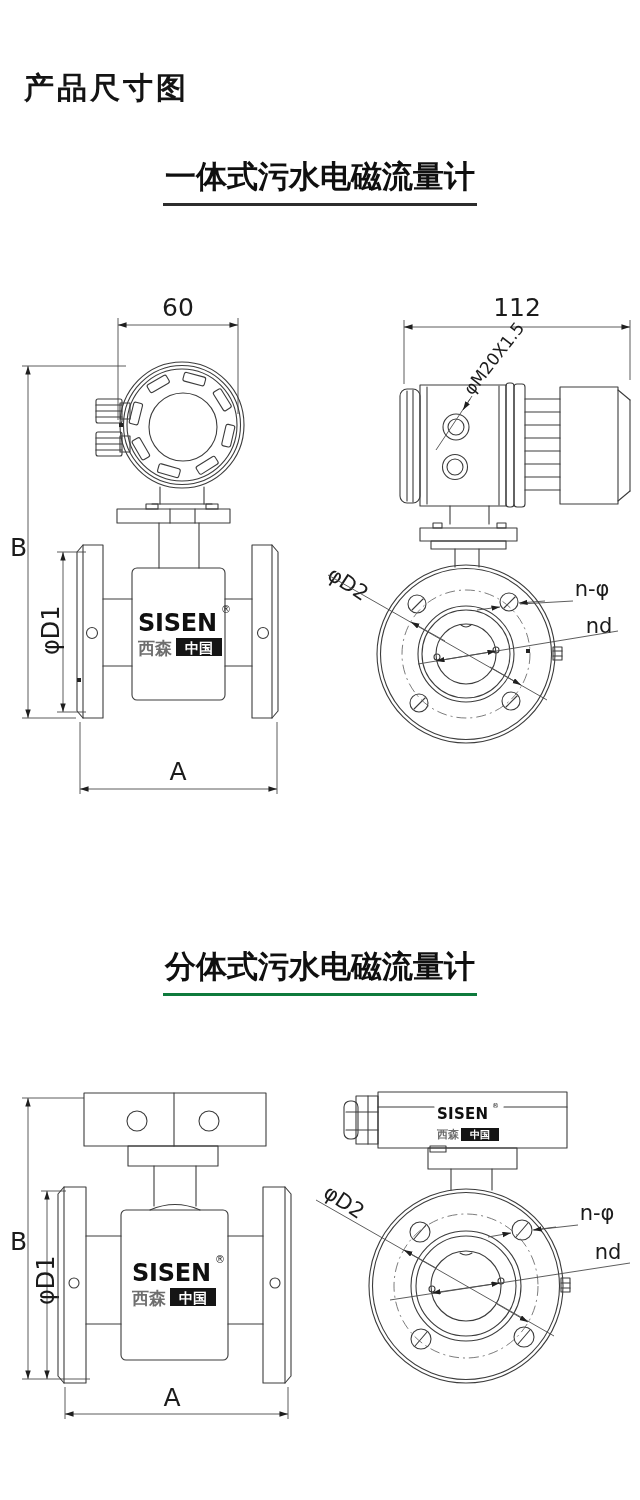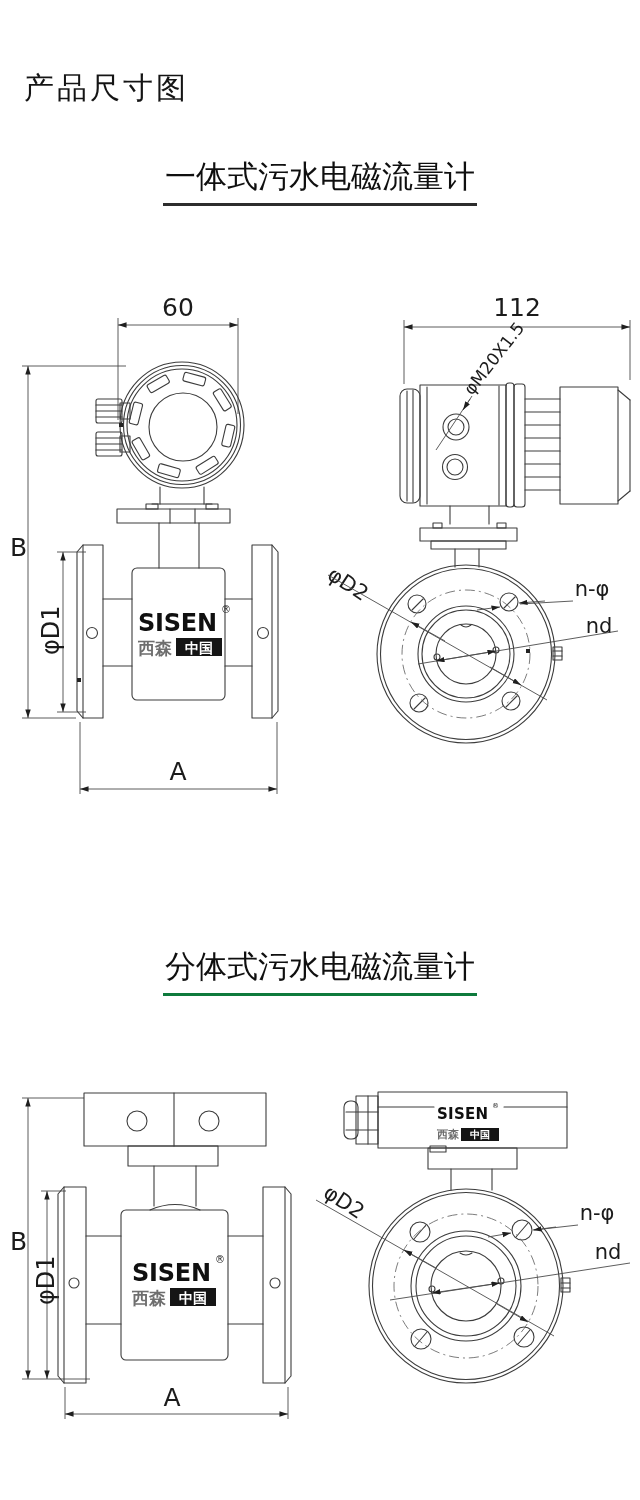--- a/index.html
+++ b/index.html
@@ -1,21 +1,21 @@
 <!DOCTYPE html>
 <html><head>
 <meta charset="utf-8">
 <style>
   html,body{margin:0;padding:0}
   body{width:640px;height:1500px;position:relative;background:#ffffff;overflow:hidden;
        font-family:"Liberation Sans","DejaVu Sans",sans-serif;}
   .abs{position:absolute}
-  .main-title{left:24px;top:68px;font-size:30px;font-weight:400;color:#141414;letter-spacing:3px}
+  .main-title{left:24px;top:68px;font-size:30px;font-weight:700;color:#141414;letter-spacing:3px}
   .sec-title-wrap{left:0;width:640px;text-align:center}
-  .sec-title{display:inline-block;font-size:31px;font-weight:400;color:#0f0f0f;
+  .sec-title{display:inline-block;font-size:31px;font-weight:700;color:#0f0f0f;
              padding:0 2px 7px 2px;border-bottom:3px solid #2d2d2d;line-height:38px}
   .sec-title.green{border-bottom-color:#0e7a3c}
   svg{position:absolute;left:0}
   .ln{stroke:#3c3c3c;stroke-width:1.1;fill:none;stroke-linecap:round;stroke-linejoin:round}
   .dim{stroke:#4b4b4b;stroke-width:0.9;fill:none}
   .cl{stroke:#5a5a5a;stroke-width:0.8;fill:none;stroke-dasharray:10 4 2 4}
   .dt{fill:#1b1b1b;font-family:"DejaVu Sans","Liberation Sans",sans-serif}
   .dot{fill:#232323;stroke:none}
   .logo-en{font-weight:800;fill:#101010;letter-spacing:1px;font-family:"DejaVu Sans",sans-serif}
   .logo-reg{fill:#222;font-family:"DejaVu Sans",sans-serif}

